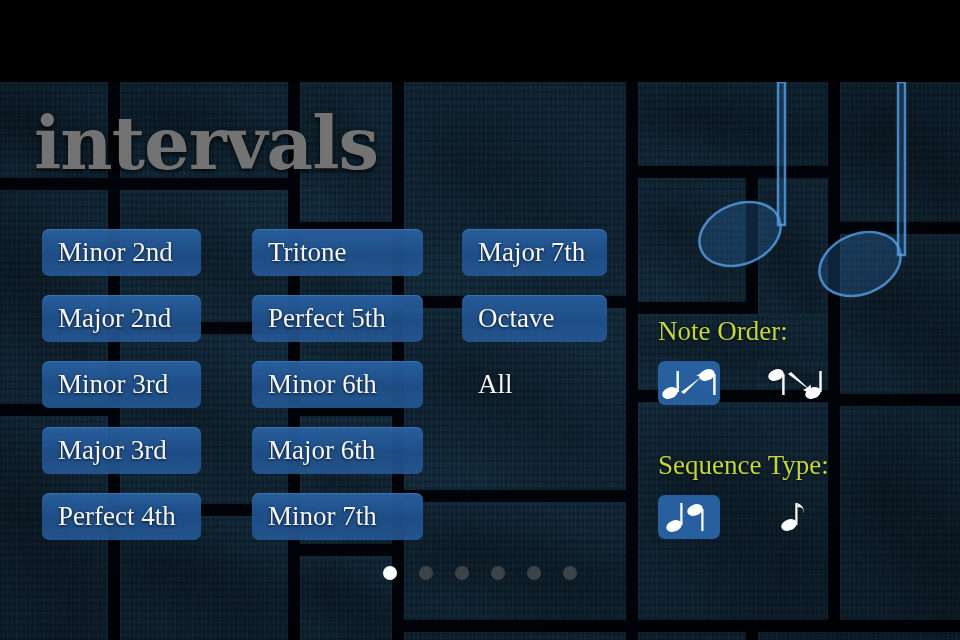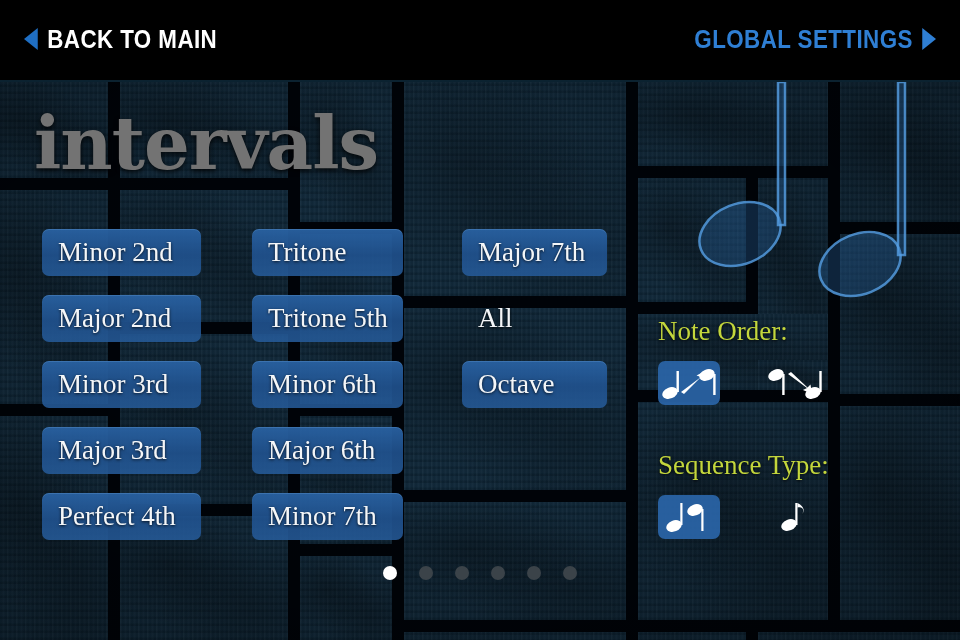--- a/index.html
+++ b/index.html
@@ -141,21 +141,21 @@
     box-sizing: border-box;
     text-shadow: 0 1px 3px rgba(0,0,0,0.8);
     text-align: right;
   }
   .ibtn.sel {
     background: linear-gradient(180deg, rgba(41,98,163,0.94) 0%, rgba(32,82,143,0.90) 55%, rgba(38,92,155,0.86) 100%);
     box-shadow: inset 0 1px 0 rgba(120,175,230,0.25);
   }
   .ibtn.unsel { background: transparent; }
   .w1 { width: 159px; }
-  .w2 { width: 151px; }
+  .w2 { width: 171px; }
   .w3 { width: 145px; }
 
   
   .panel { position: absolute; z-index: 10; }
   #note-order-panel   { left: 658px; top: 316px; }
   #sequence-type-panel{ left: 658px; top: 450px; }
 
   .panel-label {
     font-family: "Liberation Serif", serif;
     font-size: 27px;
@@ -239,54 +239,43 @@
           <path d="M 80 143 L 80 0 L 87 0 L 87 143 Z"></path>
         </g>
         <g transform="translate(158,30)">
           <ellipse cx="42" cy="152" rx="42" ry="30" transform="rotate(-22 42 152)"></ellipse>
           <path d="M 80 143 L 80 -30 L 87 -30 L 87 143 Z"></path>
         </g>
       </g>
     </svg>
   </div>
 
-  <div class="header">
-    <div id="back-btn" class="hbtn">
-      <span class="tri tri-left"></span>
-      <span>BACK TO MAIN</span>
-    </div>
-    <div id="settings-btn" class="hbtn">
-      <span>GLOBAL SETTINGS</span>
-      <span class="tri tri-right"></span>
-    </div>
-    <div class="header-rule"></div>
-  </div>
 
   <div id="page-title">intervals</div>
 
   <div id="col-1" class="col">
     <div class="ibtn sel w1">Minor 2nd</div>
     <div class="ibtn sel w1">Major 2nd</div>
     <div class="ibtn sel w1">Minor 3rd</div>
     <div class="ibtn sel w1">Major 3rd</div>
     <div class="ibtn sel w1">Perfect 4th</div>
   </div>
 
   <div id="col-2" class="col">
     <div class="ibtn sel w2">Tritone</div>
-    <div class="ibtn sel w2">Tritone 5th</div>
+    <div class="ibtn sel w2">Perfect 5th</div>
     <div class="ibtn sel w2">Minor 6th</div>
     <div class="ibtn sel w2">Major 6th</div>
     <div class="ibtn sel w2">Minor 7th</div>
   </div>
 
   <div id="col-3" class="col">
     <div class="ibtn sel w3">Major 7th</div>
+    <div class="ibtn sel w3">Octave</div>
     <div class="ibtn unsel w3">All</div>
-    <div class="ibtn sel w3">Octave</div>
   </div>
 
   <div id="sequence-type-panel" class="panel">
     <div class="panel-label">Sequence Type:</div>
     <div class="opt-row">
       <div class="opt sel">
         <svg width="48" height="36" viewBox="0 0 48 36">
           <g fill="#ffffff">
             <ellipse cx="9" cy="27" rx="8" ry="5.5" transform="rotate(-22 9 27)"></ellipse>
             <rect x="15.3" y="4" width="2.2" height="22"></rect>

